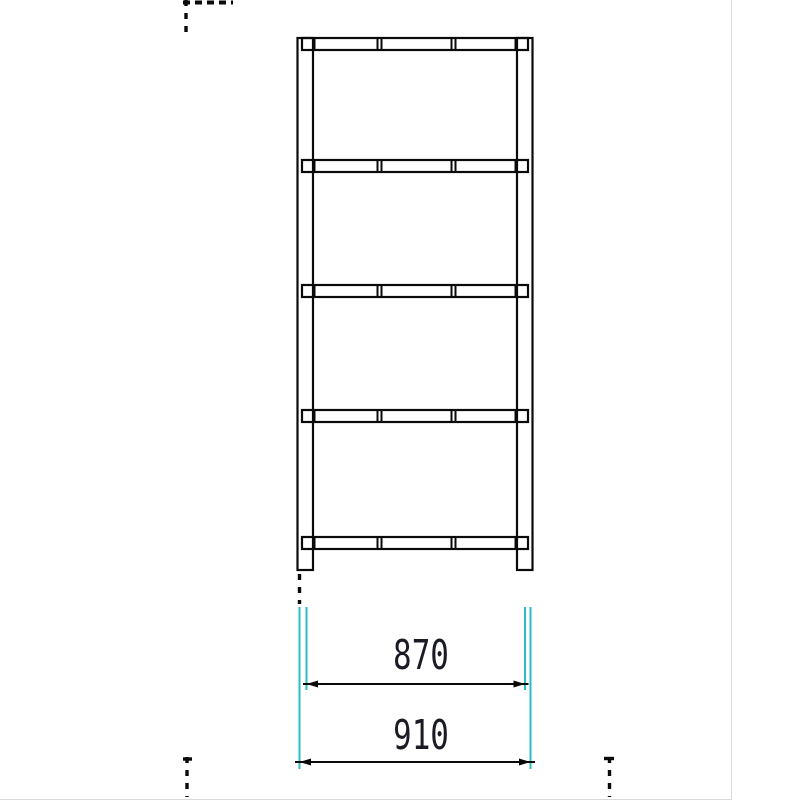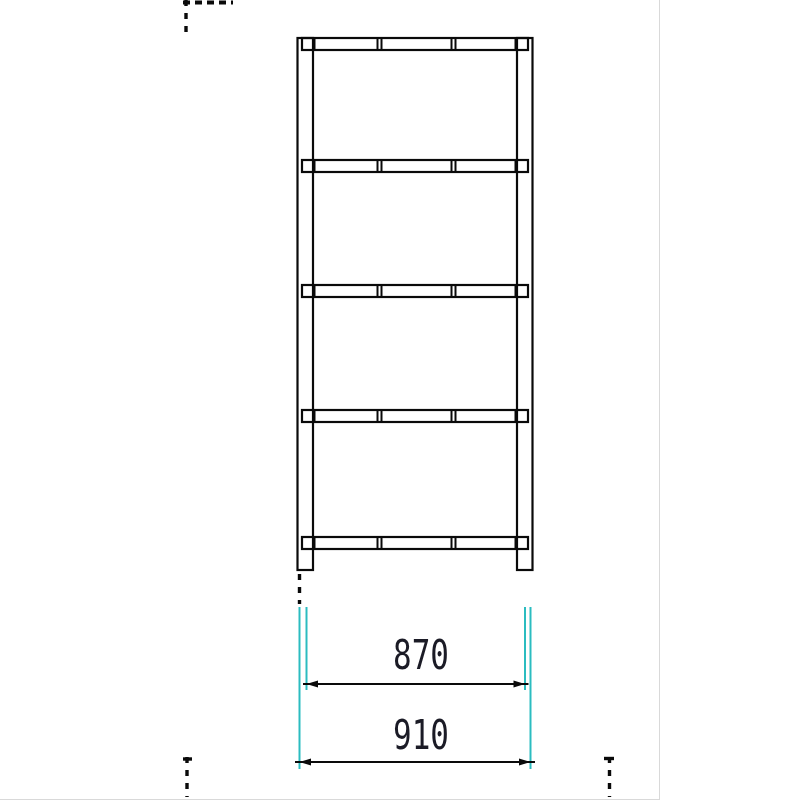--- a/index.html
+++ b/index.html
@@ -1,18 +1,18 @@
 <!DOCTYPE html>
 <html><head>
 <meta charset="utf-8">
 <style>
   html,body{margin:0;padding:0;background:#ffffff;}
   .canvas{
     position:relative;
-    width:660px;height:800px;
+    width:732px;height:800px;
     background:#ffffff;
     border-right:1px solid #d9d9d9;
     border-bottom:1px solid #d9d9d9;
     box-sizing:border-box;
     overflow:hidden;
     font-family:"DejaVu Sans Mono","Liberation Mono",monospace;
   }
   svg{display:block;}
   
   .k{stroke:#0a0a0a;stroke-width:2.2;fill:none;}

